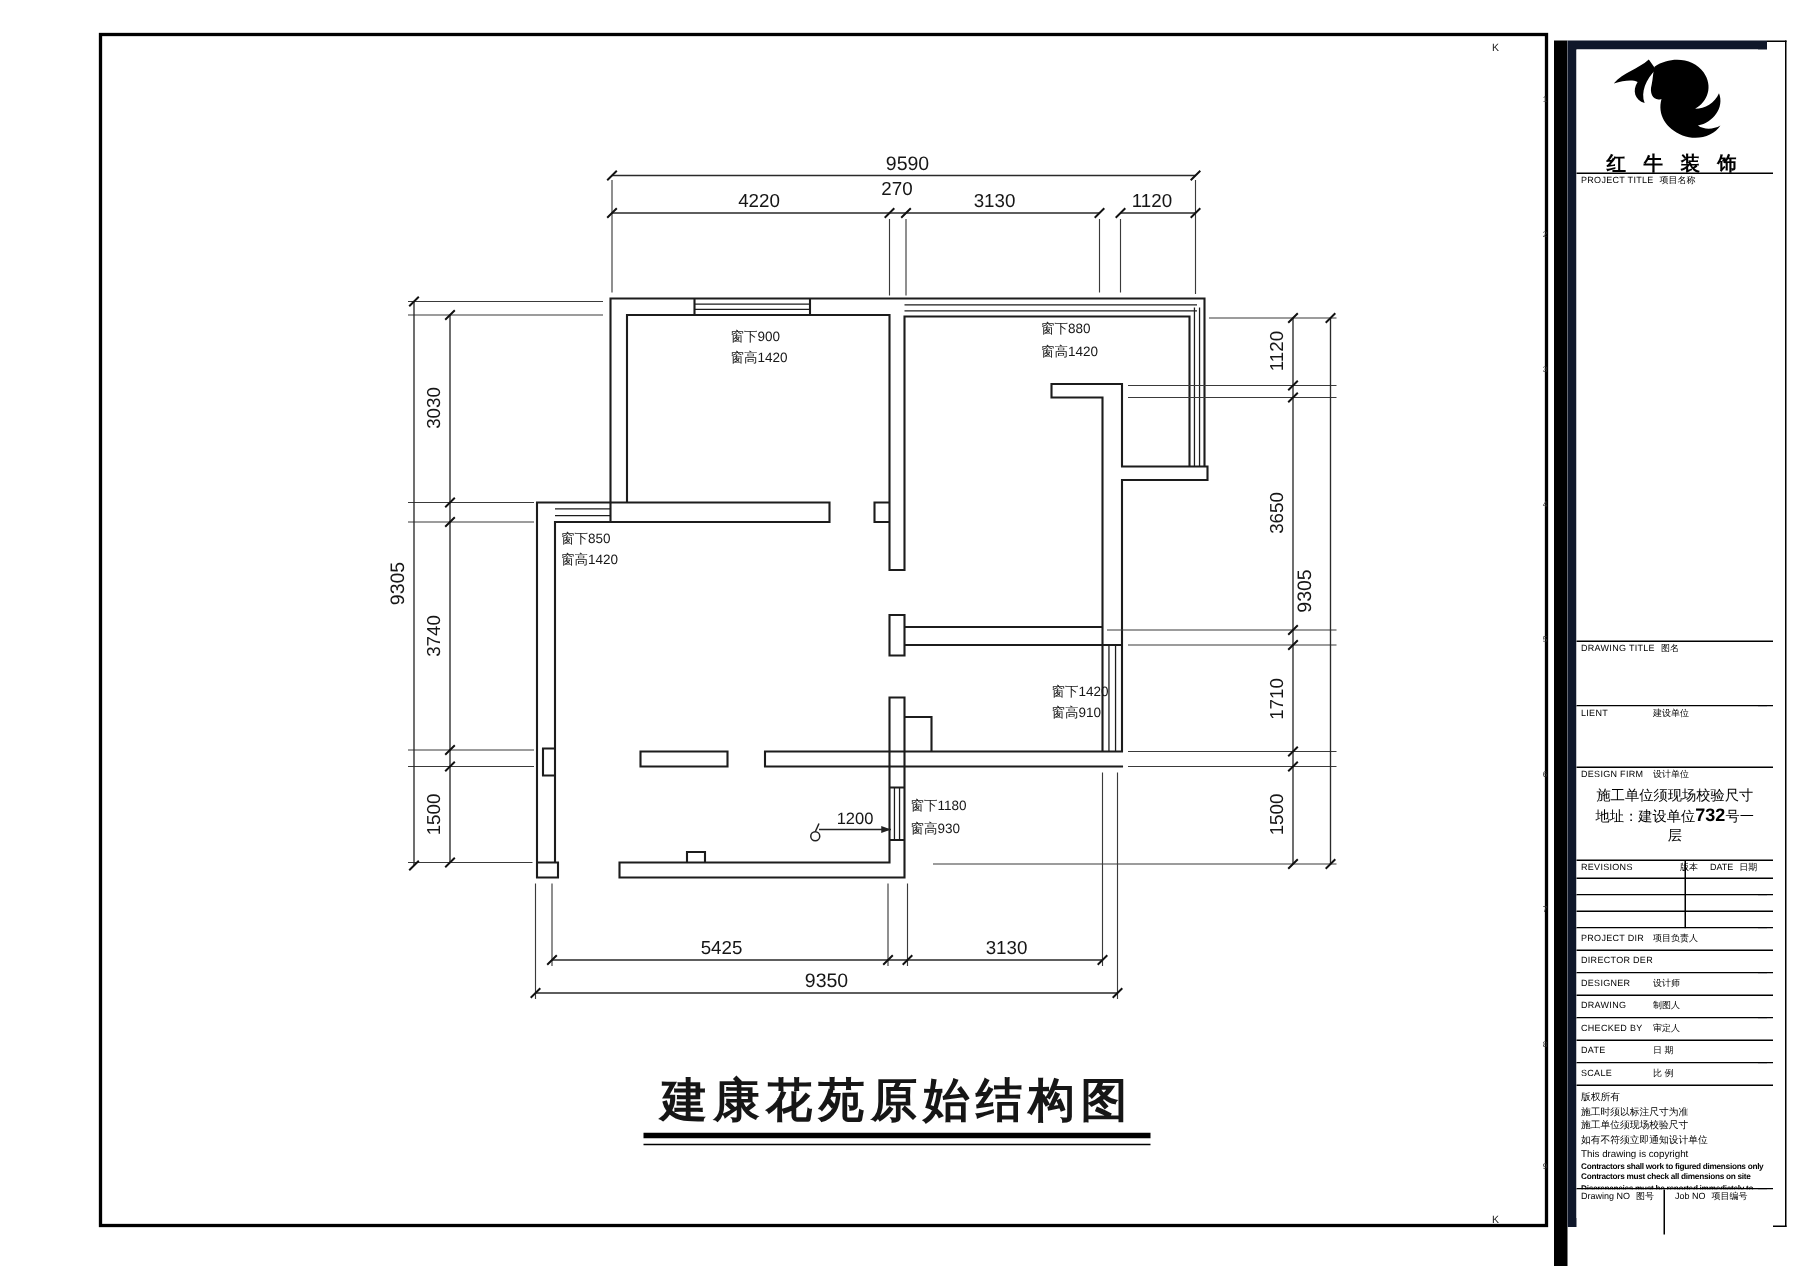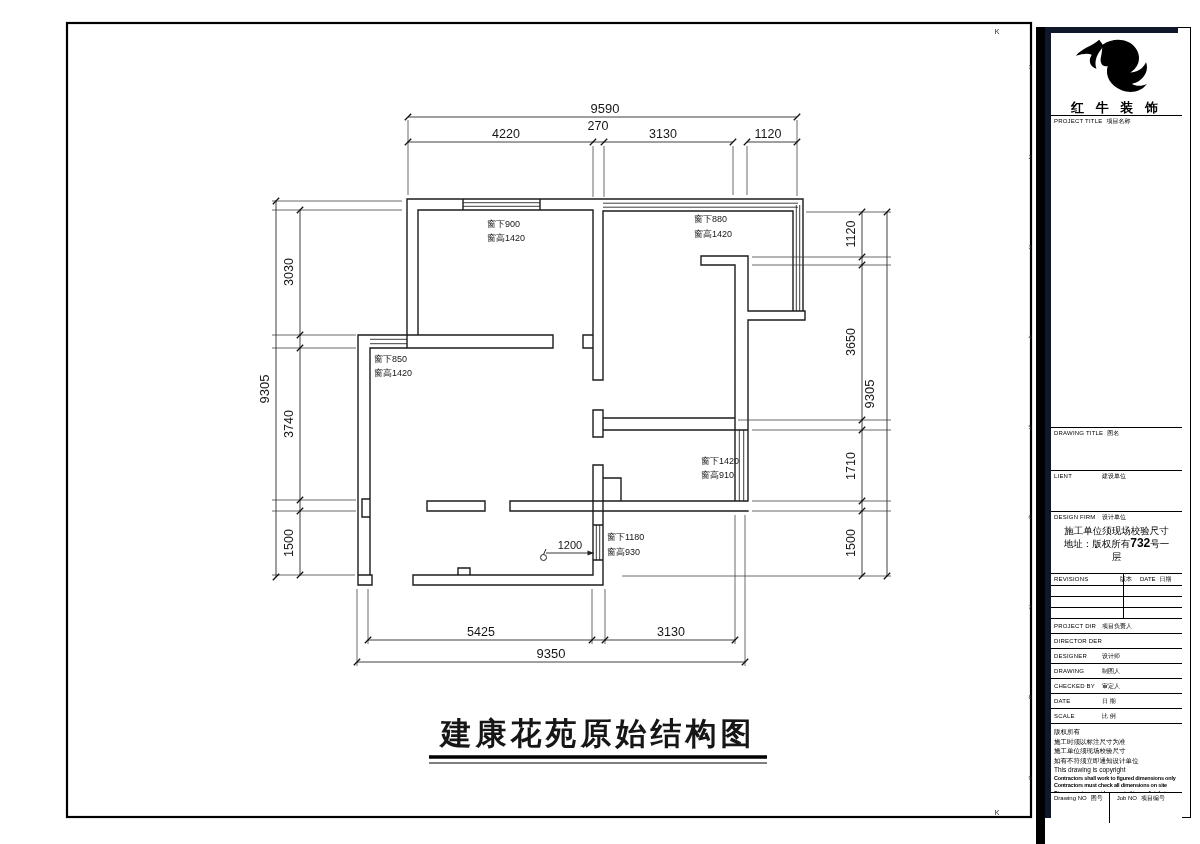--- a/index.html
+++ b/index.html
@@ -191,21 +191,21 @@
 
   <div class="tcell" style="top:438px;height:41px">
     <div class="lbl"><span class="en">LIENT</span><span class="zh">建设单位</span></div>
   </div>
 
   <div class="tcell" style="top:479px;height:62px">
     <div class="lbl"><span class="en">DESIGN FIRM</span><span class="zh">设计单位</span></div>
     <div class="firm-body">
       <div>施工单位须现场校验尺寸</div>
       <div>
-        <span>地址：版权所有</span><span class="addr-num">732</span><span>号一</span>
+        <span>地址：建设单位</span><span class="addr-num">732</span><span>号一</span>
       </div>
       <div>层</div>
     </div>
   </div>
 
   <div class="tcell" style="top:541px;height:12px">
     <div class="lbl" style="padding-top:2px"><span class="en" style="min-width:62px">REVISIONS</span><span class="zh">版本</span><span style="margin-left:8px">DATE</span><span class="zh">日期</span></div>
   </div>
   <div class="tcell" style="top:553px;height:11px"></div>
   <div class="tcell" style="top:564px;height:11px"></div>

